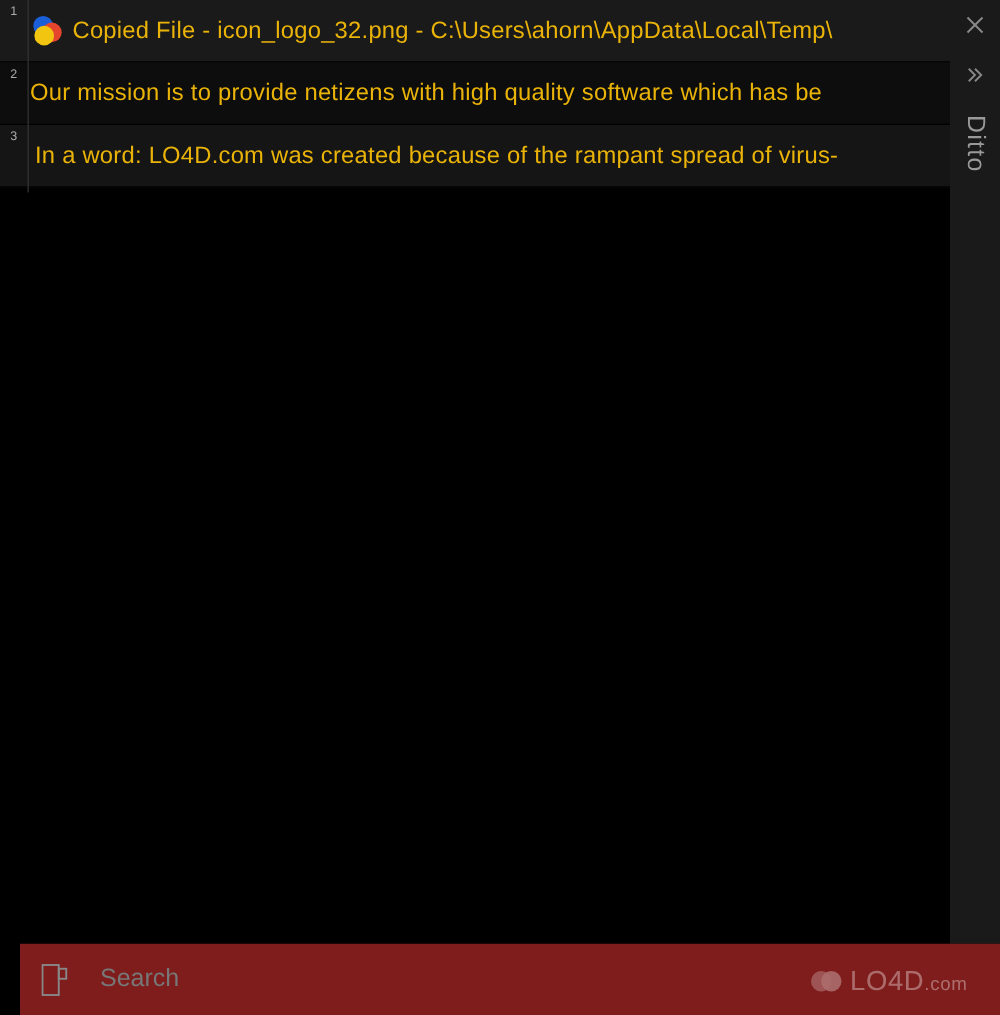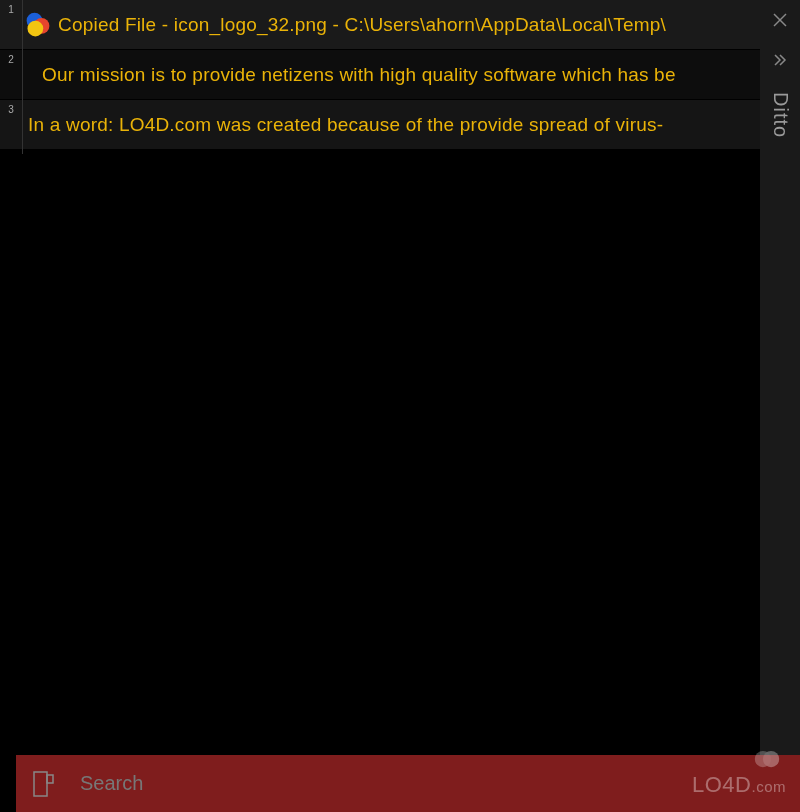--- a/index.html
+++ b/index.html
@@ -124,27 +124,26 @@
       color: #ccc;
       font-size: 20px;
       padding-left: 18px;
       font-family: inherit;
     }
     .search-input::placeholder {
       color: #777;
     }
     .watermark {
       position: absolute;
-      right: 14px;
+      right: 26px;
       bottom: 14px;
       display: flex;
-      align-items: flex-end;
+      align-items: center;
       opacity: 0.35;
       pointer-events: none;
-      flex-direction: column;
     }
     .watermark-logo {
       width: 26px;
       height: 26px;
       margin-right: 6px;
     }
     .watermark-text {
       color: #fff;
       font-size: 22px;
       font-weight: 400;
@@ -179,26 +178,26 @@
           <circle class="c1" cx="12" cy="11" r="9"></circle>
           <circle class="c3" cx="20" cy="17" r="9"></circle>
           <circle class="c2" cx="13" cy="20" r="9"></circle>
         </svg>
       </div>
       <div class="clip-text">Copied File - icon_logo_32.png - C:\Users\ahorn\AppData\Local\Temp\</div>
     </div>
 
     <div class="clip-row alt">
       <div class="clip-index">2</div>
-      <div class="clip-text" style="padding-left:20px">Our mission is to provide netizens with high quality software which has be</div>
+      <div class="clip-text" style="padding-left:2px">Our mission is to provide netizens with high quality software which has be</div>
     </div>
 
     <div class="clip-row alt2">
       <div class="clip-index">3</div>
-      <div class="clip-text" style="padding-left:6px">In a word: LO4D.com was created because of the provide spread of virus-</div>
+      <div class="clip-text" style="padding-left:6px">In a word: LO4D.com was created because of the rampant spread of virus-</div>
     </div>
 
   </div>
 </div>
 
 <div class="side-panel">
   <div class="side-btn">
     <svg width="16" height="16" viewBox="0 0 16 16">
       <line x1="2" y1="2" x2="14" y2="14" stroke="#888" stroke-width="1.5"></line>
       <line x1="14" y1="2" x2="2" y2="14" stroke="#888" stroke-width="1.5"></line>

